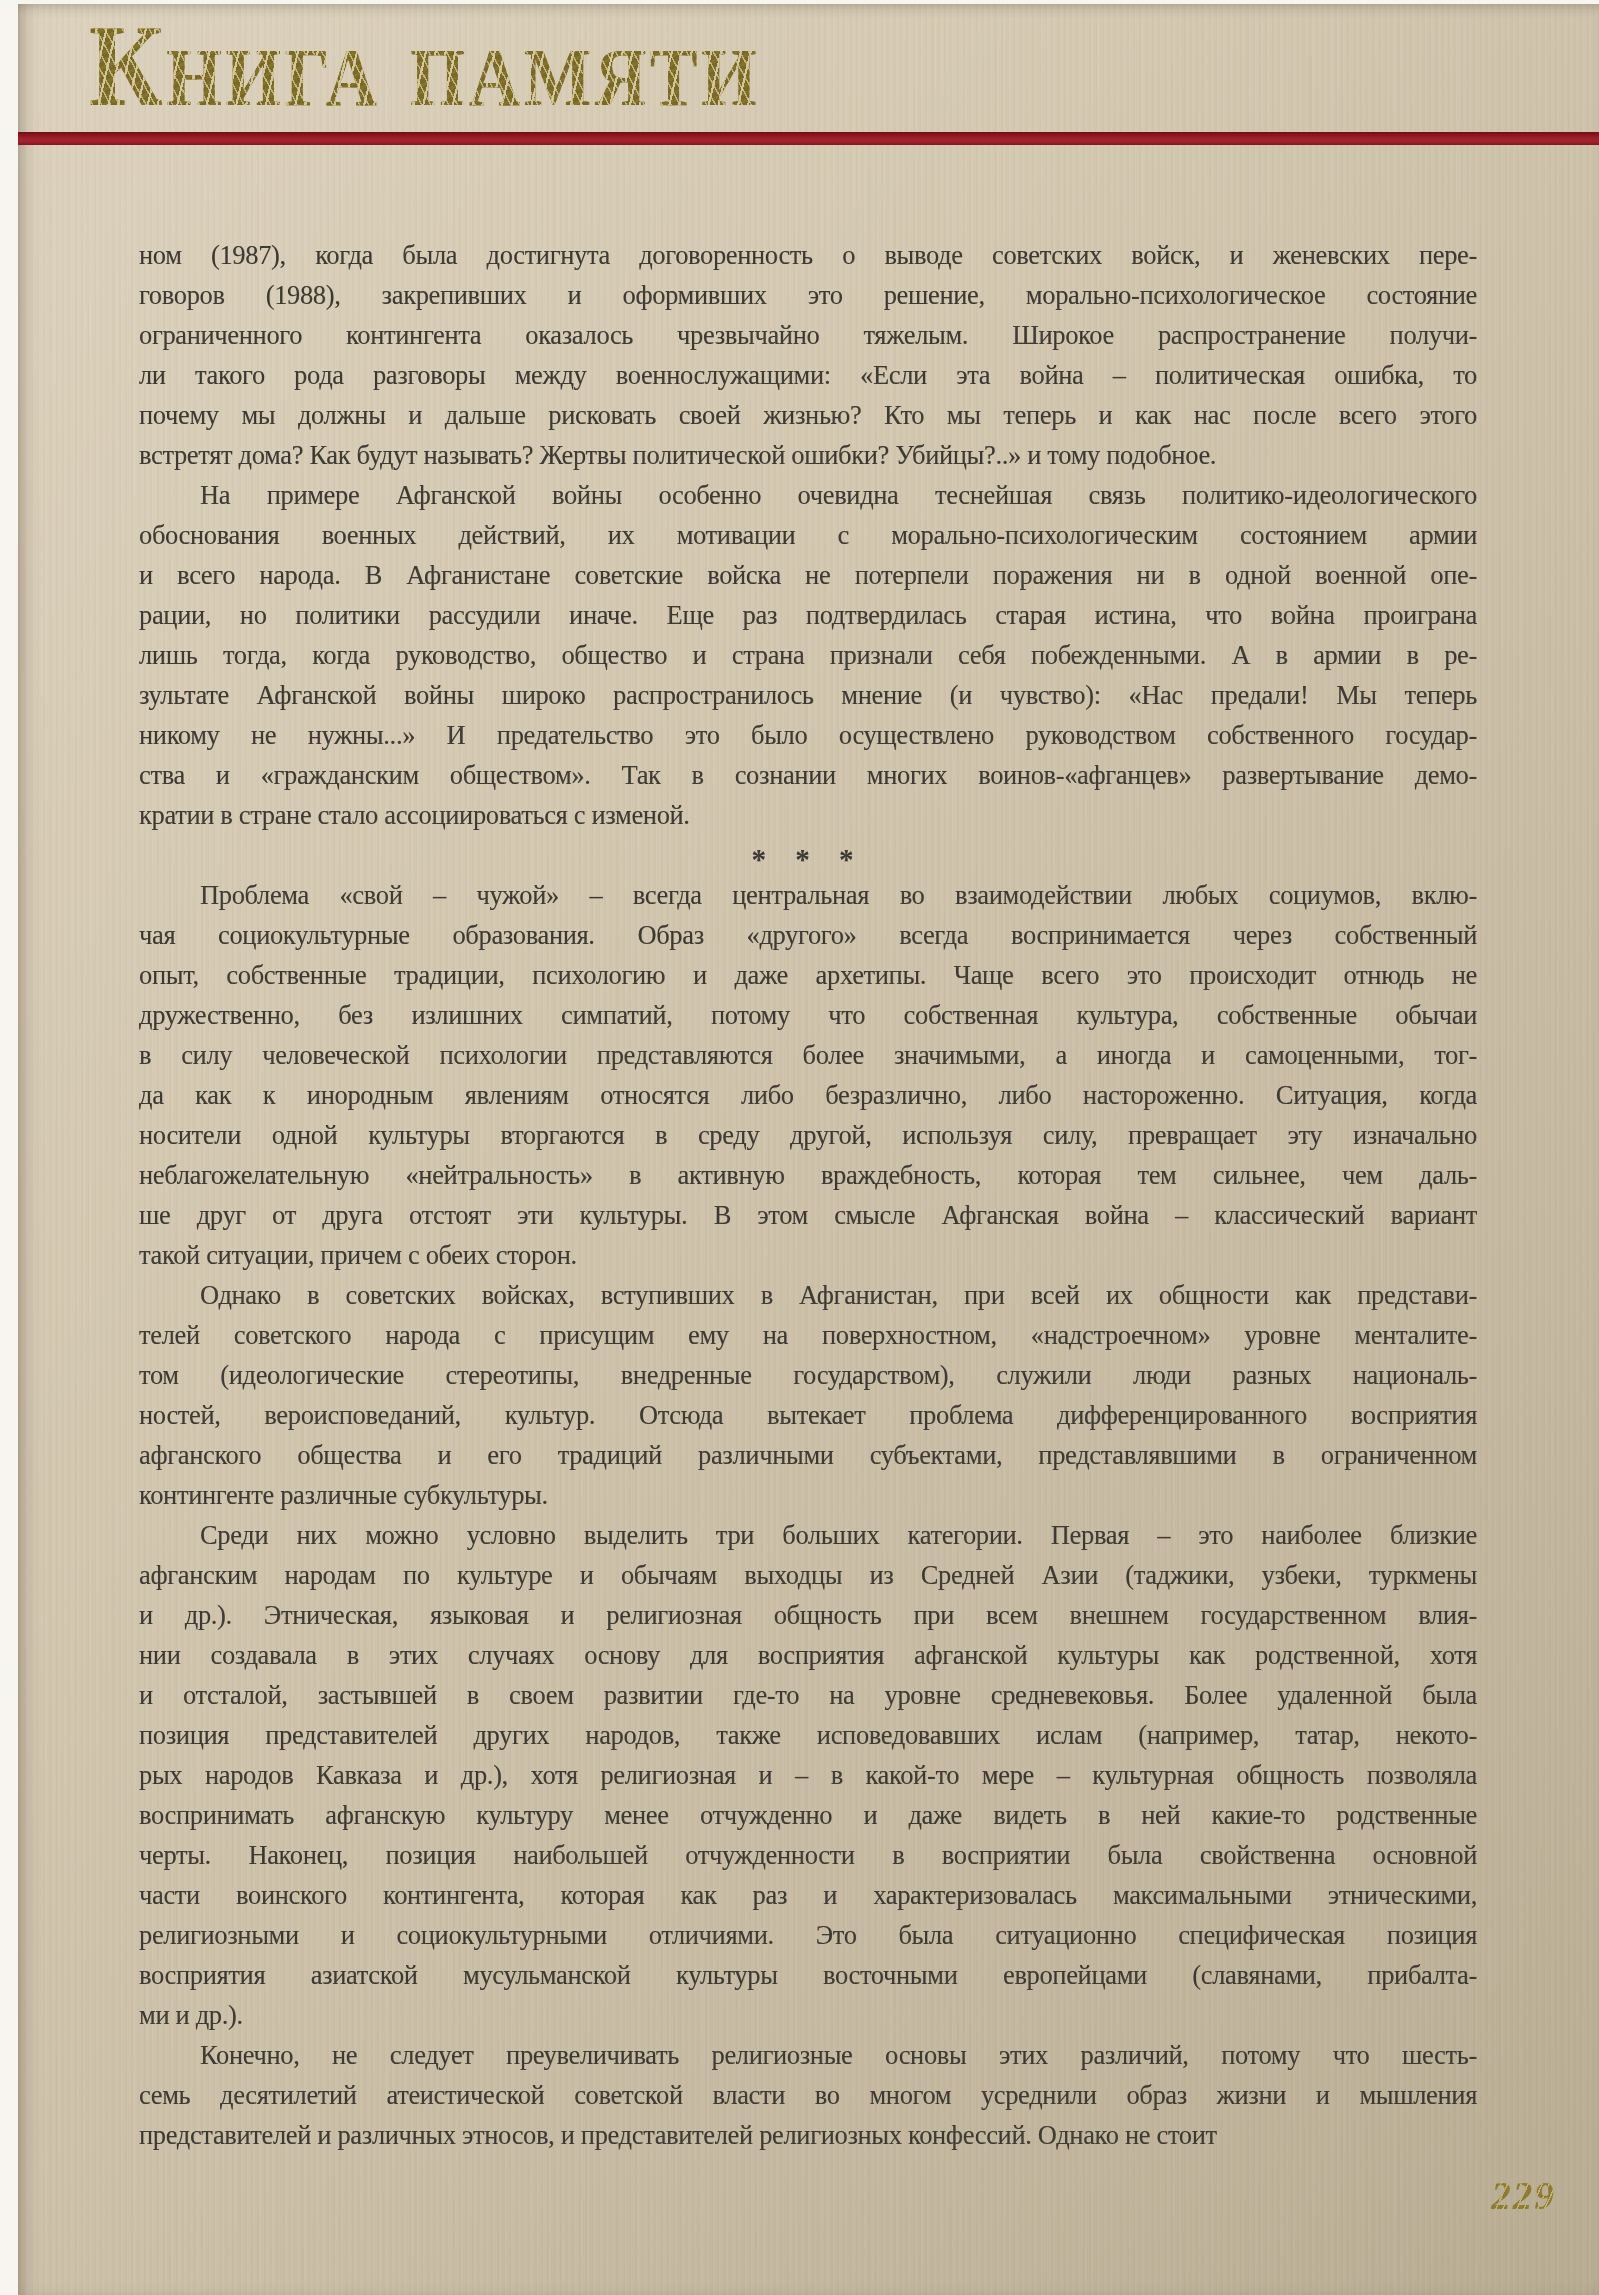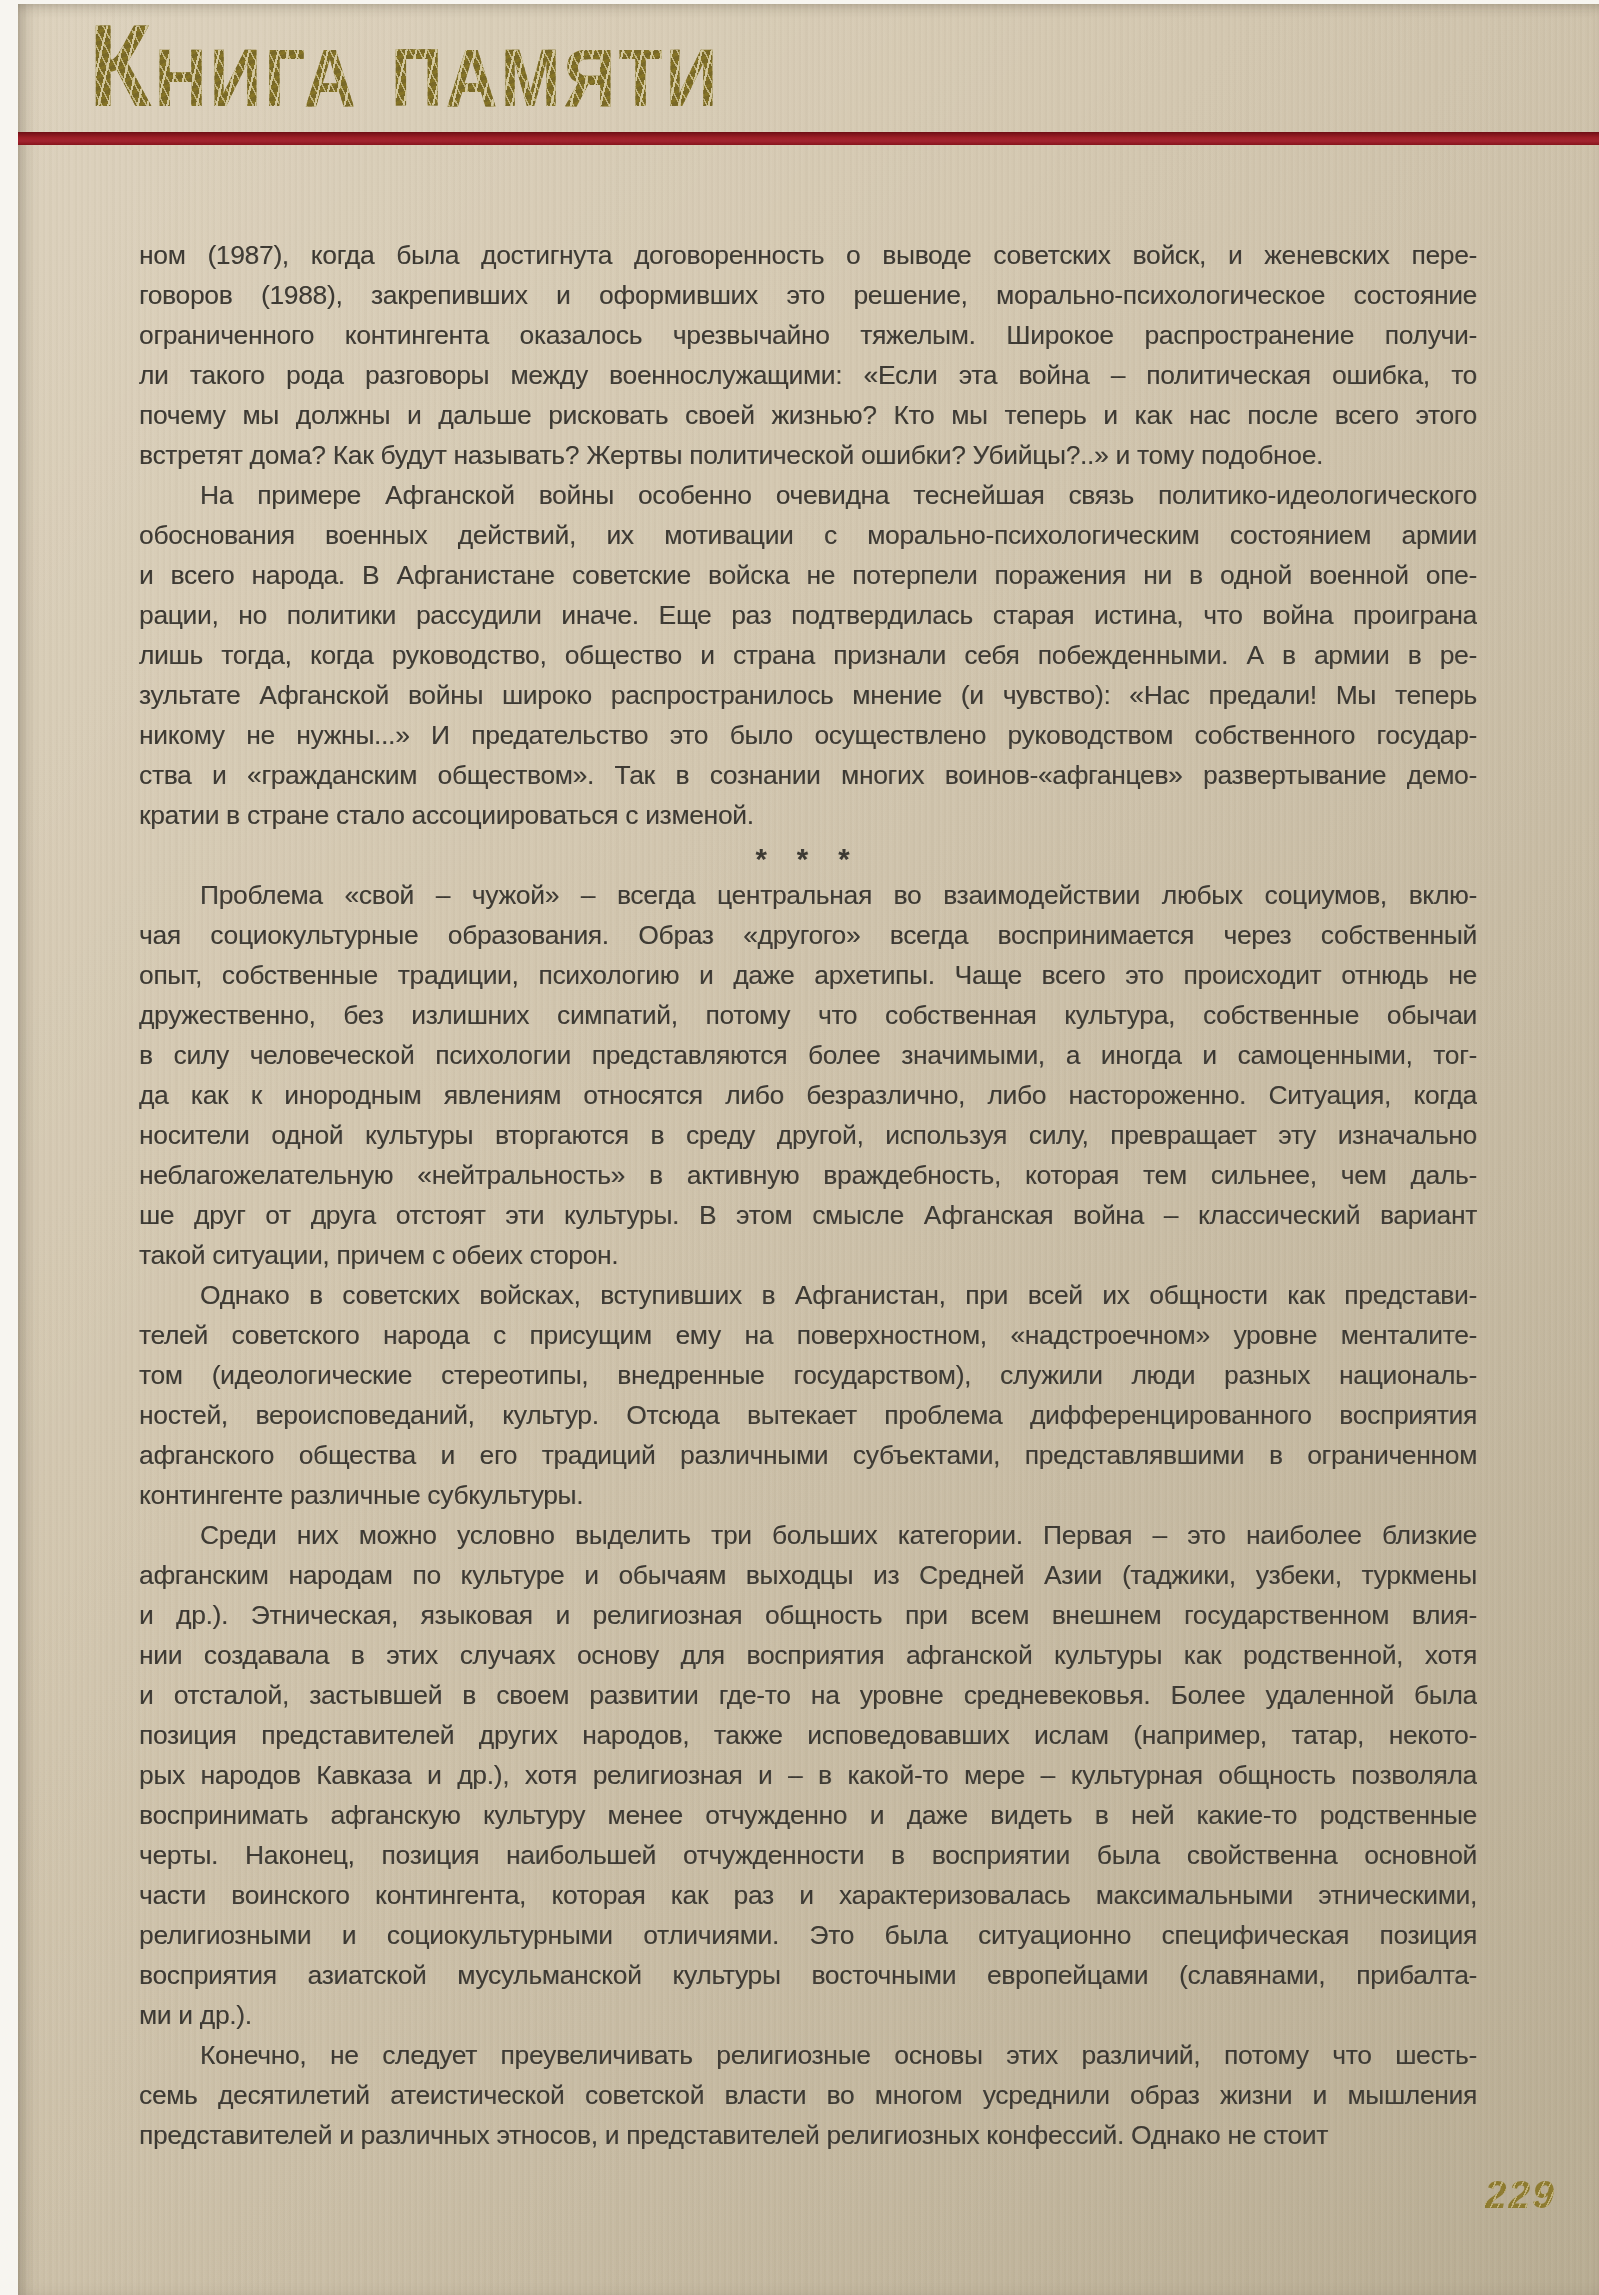--- a/index.html
+++ b/index.html
@@ -11,20 +11,21 @@
   }
   .scan {
     position: absolute;
     left: 18px; top: 4.2px; right: 0; bottom: 0;
     background:
       linear-gradient(to bottom right, rgba(255,255,255,0.10) 0%, rgba(255,255,255,0) 35%, rgba(95,85,62,0.10) 80%, rgba(95,85,62,0.16) 100%),
       linear-gradient(135deg, #d9cdb6 0%, #d3c7b0 38%, #cfc3ab 68%, #c9bda3 100%);
     box-shadow:
       inset 11px 0 18px -8.3px rgba(70,60,45,0.40),
       inset 0 8.3px 14px -8.3px rgba(70,60,45,0.30);
+    font-family: Liberation Serif, serif;
   }
   
   .scan::after {
     content: "";
     position: absolute; inset: 0;
     background:
       repeating-linear-gradient(90deg, rgba(120,110,88,0.035) 0 2.1px, rgba(255,255,255,0.03) 2.1px 4.2px, transparent 4.2px 6.3px);
     pointer-events: none;
   }
 

